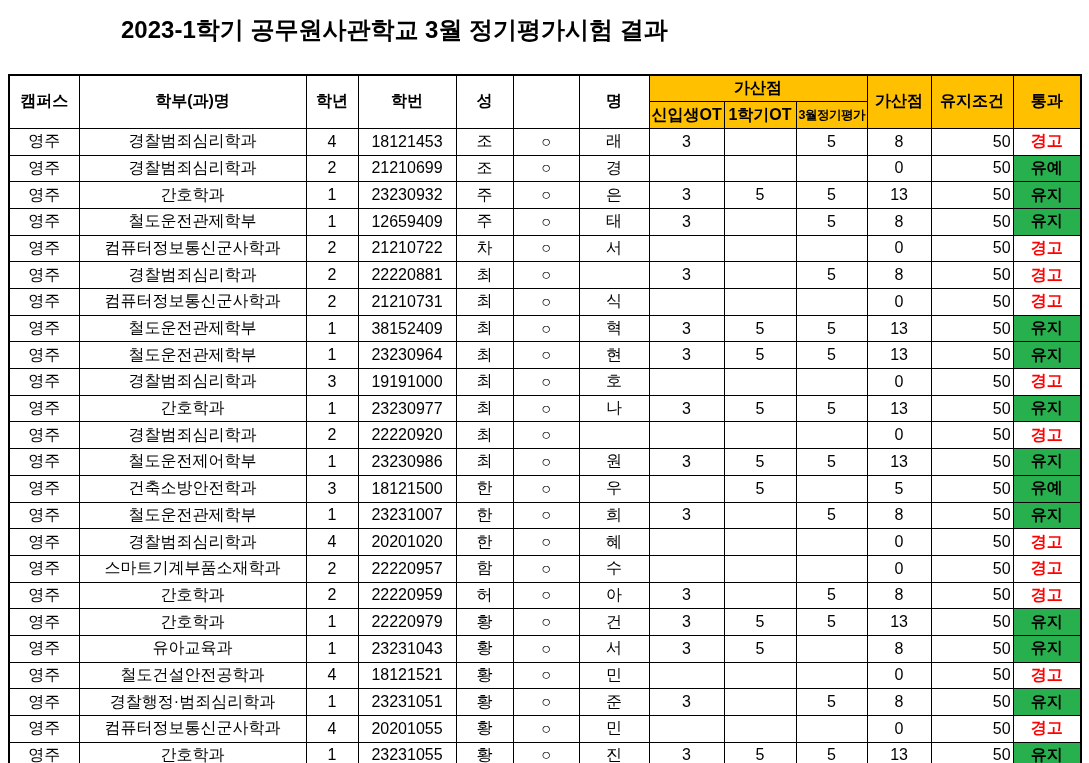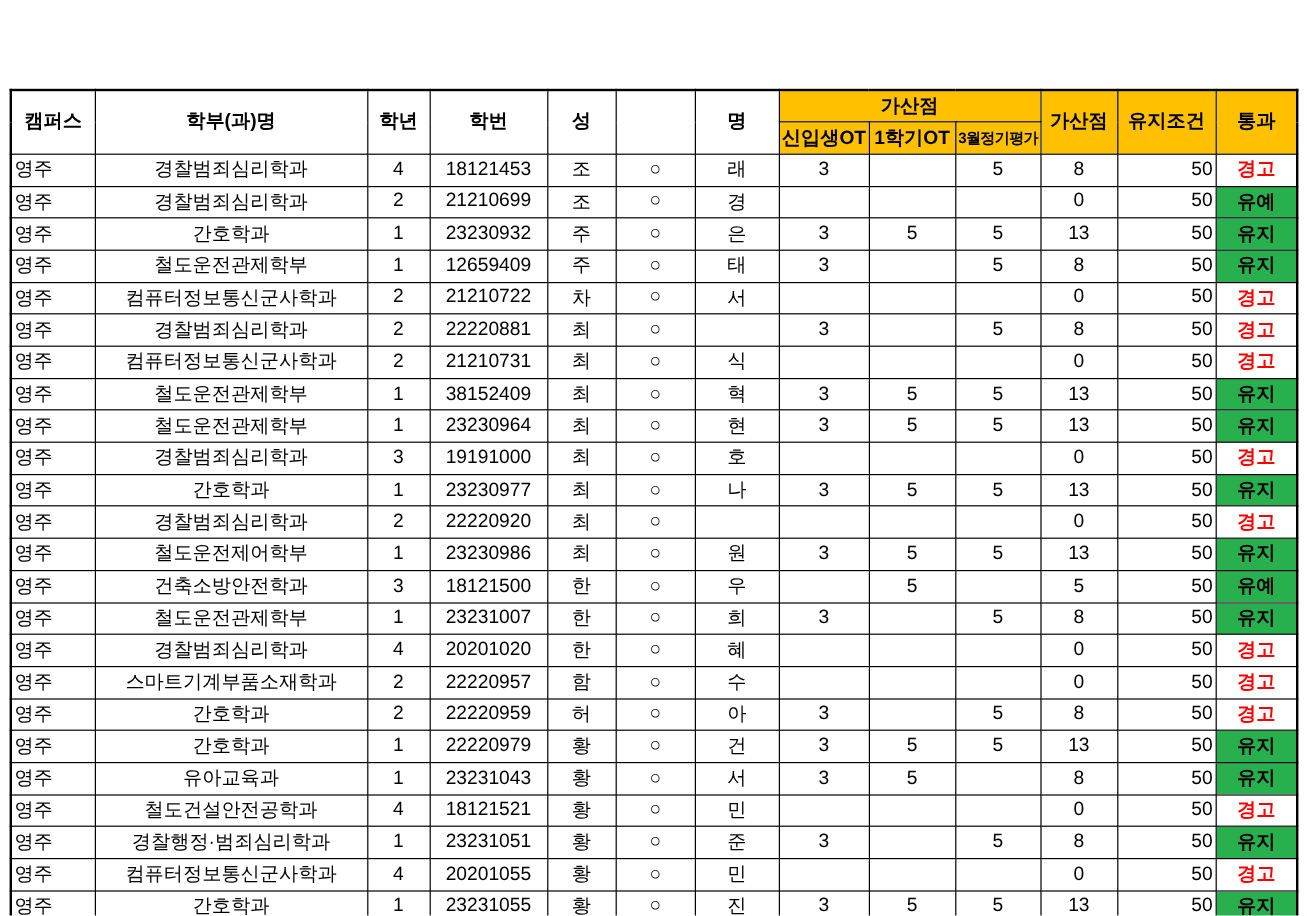--- a/index.html
+++ b/index.html
@@ -28,31 +28,32 @@
     overflow: hidden; white-space: nowrap;
     font-size: 16px;
     padding: 0 2px;
     height: 26.7px;
     background: #fff;
   }
   thead th { background: #d9d9d9; font-weight: bold; text-align: center; height: 28px; }
   thead th.orange { background: #ffc000; }
   thead th.sub-small { font-size: 12.5px; letter-spacing: -0.5px; margin-left: 44px; }
   thead th.grp { border-bottom: 1px solid #000; }
-  td.campus { background: #f8cbad; }
+  td.campus { background: #f8cbad; text-align: center; }
   td.dept { text-align: center; padding-left: 5px; }
   td.center { text-align: center; }
   td.right { text-align: right; padding-right: 4px; }
   td.status { text-align: center; font-weight: bold; }
   tbody td { font-weight: normal; }
 </style>
 </head>
 <body>
 
 <div class="page">
+  <div class="title">2023-1학기 공무원사관학교 3월 정기평가시험 결과</div>
 
   <table class="sheet">
     <colgroup>
       <col style="width:70px">
         <col style="width:227px">
         <col style="width:52px">
         <col style="width:98px">
       <col style="width:57px">
         <col style="width:66px">
         <col style="width:70px">

